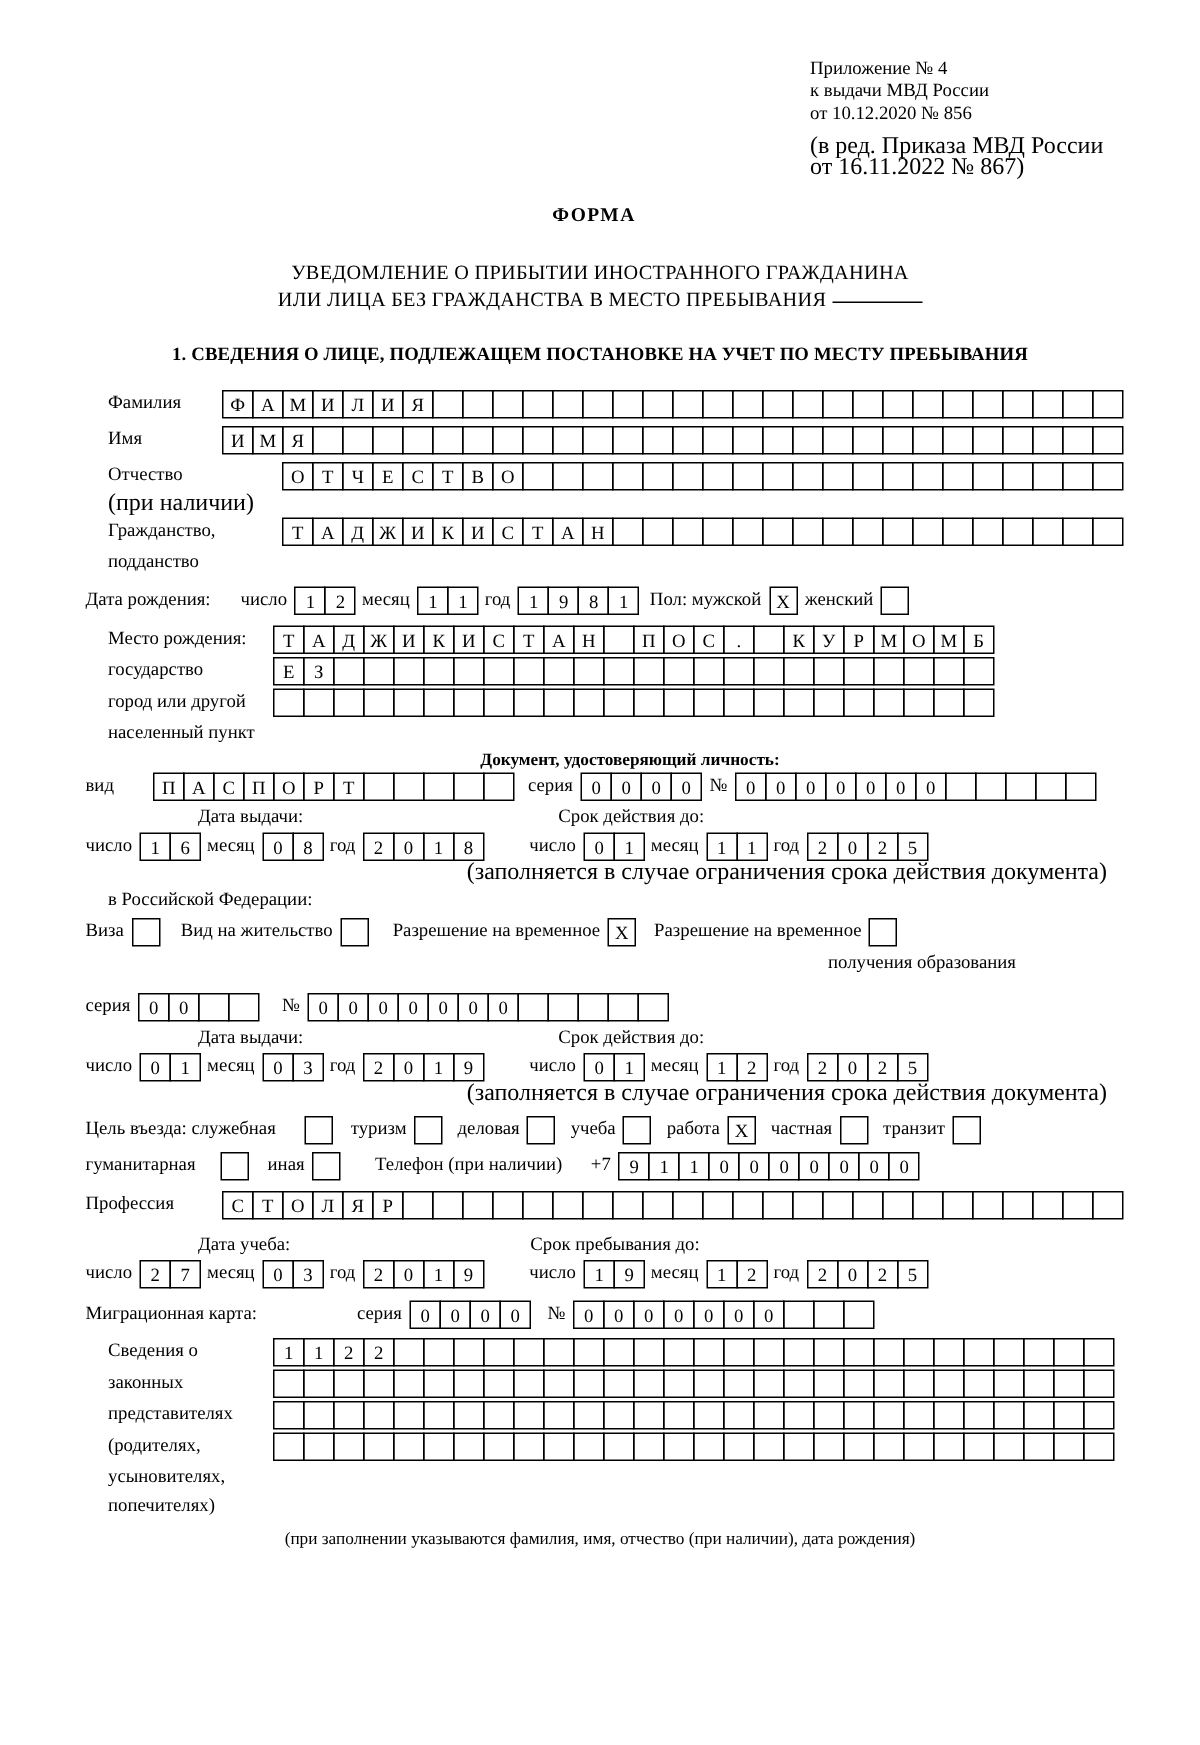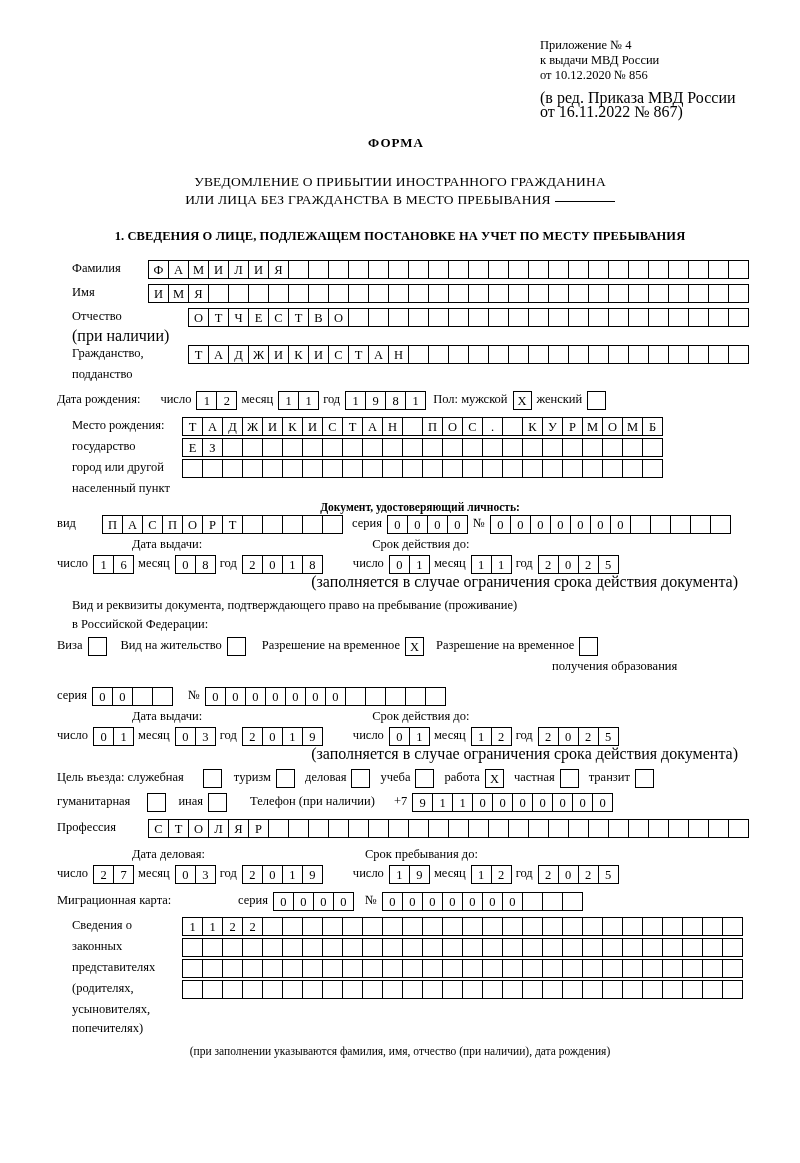--- a/index.html
+++ b/index.html
@@ -498,21 +498,20 @@
     <div class="lbl">год</div>
     <div class="boxes" id="id-vyear">
         <div class="bx">2</div>
         <div class="bx">0</div>
         <div class="bx">2</div>
         <div class="bx">5</div>
       </div>
   </div>
   <div class="small" style="text-align:right; margin-right:10px; margin-top:1px;">(заполняется в случае ограничения срока действия документа)</div>
 
-  <div class="label-block ind-40" style="margin-top:8px;">Вид и реквизиты документа, подтверждающего право на пребывание (проживание)</div>
   <div class="label-block ind-40" style="margin-top:2px;">в Российской Федерации:</div>
 
   <div class="row inline tight" style="margin-top:4px;">
     <div class="lbl ind-40">Виза</div>
     <span class="chk"></span>
     <div class="lbl" style="margin-left:14px;">Вид на жительство</div>
     <span class="chk"></span>
     <div class="lbl" style="margin-left:16px;">Разрешение на временное</div>
     <span class="chk">X</span>
     <div class="lbl" style="margin-left:12px;">Разрешение на временное</div>
@@ -661,21 +660,21 @@
         <div class="bx"></div>
         <div class="bx"></div>
         <div class="bx"></div>
         <div class="bx"></div>
         <div class="bx"></div>
         <div class="bx"></div>
       </div>
   </div>
 
   <div class="row" style="margin-top:8px;">
-    <div class="lbl ind-100">Дата деловая:</div>
+    <div class="lbl ind-100">Дата учеба:</div>
     <div style="width:160px;"></div>
     <div class="lbl">Срок пребывания до:</div>
   </div>
 
   <div class="row inline tight">
     <div class="lbl ind-40">число</div>
     <div class="boxes" id="en-day">
         <div class="bx">2</div>
         <div class="bx">7</div>
       </div>

